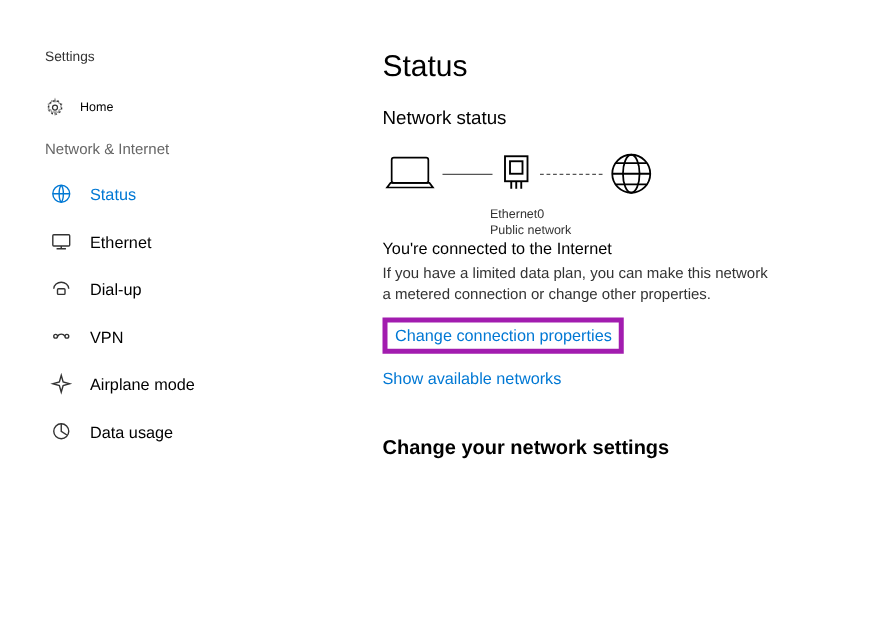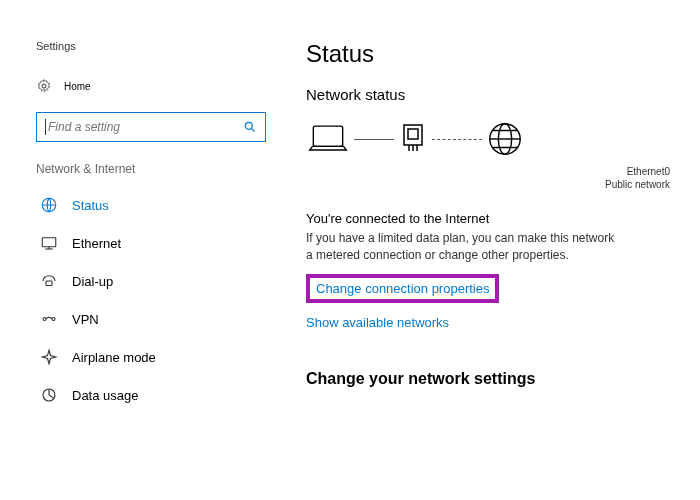--- a/index.html
+++ b/index.html
@@ -38,21 +38,21 @@
       cursor: pointer;
     }
     .nav-item.active { color: #0078d4; }
     .nav-item .ic { width: 18px; height: 18px; display: flex; align-items: center; justify-content: center; }
     .main { flex: 1; padding-left: 20px; }
     .main h1 { font-size: 24px; font-weight: 400; margin-bottom: 18px; }
     .main h2 { font-size: 15px; font-weight: 400; margin-bottom: 16px; }
     .diagram { display: flex; align-items: center; gap: 4px; margin-bottom: 6px; }
     .diag-line { width: 40px; border-top: 1px solid #555; height: 0; }
     .diag-line.dash { border-top-style: dashed; width: 50px; }
-    .diag-labels { text-align: right; font-size: 10px; color: #333; line-height: 1.3; margin-left: 86px; margin-bottom: 20px; }
+    .diag-labels { text-align: left; font-size: 10px; color: #333; line-height: 1.3; margin-left: 86px; }
     .connected-title { font-size: 13px; margin-bottom: 4px; }
     .connected-desc { font-size: 12px; color: #333; line-height: 1.4; margin-bottom: 10px; max-width: 310px; }
     .link-box {
       display: inline-block;
       color: #0078d4;
       font-size: 13px;
       padding: 3px 6px;
       border: 4px solid #a21caf;
       margin-bottom: 12px;
       cursor: pointer;
@@ -72,30 +72,20 @@
       <span class="ic">
         <svg width="16" height="16" viewBox="0 0 24 24" fill="none" stroke="#333" stroke-width="1.5">
           <circle cx="12" cy="12" r="3"></circle>
           <path d="M12 2l1 3 3-1 1 3 3 1-1 3 1 3-3 1-1 3-3-1-1 3-1-3-3 1-1-3-3-1 1-3-1-3 3-1 1-3 3 1z" opacity="0.5"></path>
           <circle cx="12" cy="12" r="8" stroke-dasharray="2 3"></circle>
         </svg>
       </span>
       <span class="txt">Home</span>
     </div>
 
-    <div class="search-box">
-      <span class="cursor"></span>
-      <input type="text" placeholder="Find a setting" style="">
-      <span>
-        <svg width="14" height="14" viewBox="0 0 24 24" fill="none" stroke="#0078d4" stroke-width="2">
-          <circle cx="10" cy="10" r="6"></circle>
-            <line x1="15" y1="15" x2="20" y2="20"></line>
-        </svg>
-      </span>
-    </div>
 
     <div class="section-label">Network &amp; Internet</div>
 
     <div class="nav-item active">
       <span class="ic">
         <svg width="18" height="18" viewBox="0 0 24 24" fill="none" stroke="#0078d4" stroke-width="1.5">
           <circle cx="12" cy="12" r="9"></circle>
             <path d="M3 12h18M12 3c3 3 3 15 0 18M12 3c-3 3-3 15 0 18"></path>
         </svg>
       </span>

